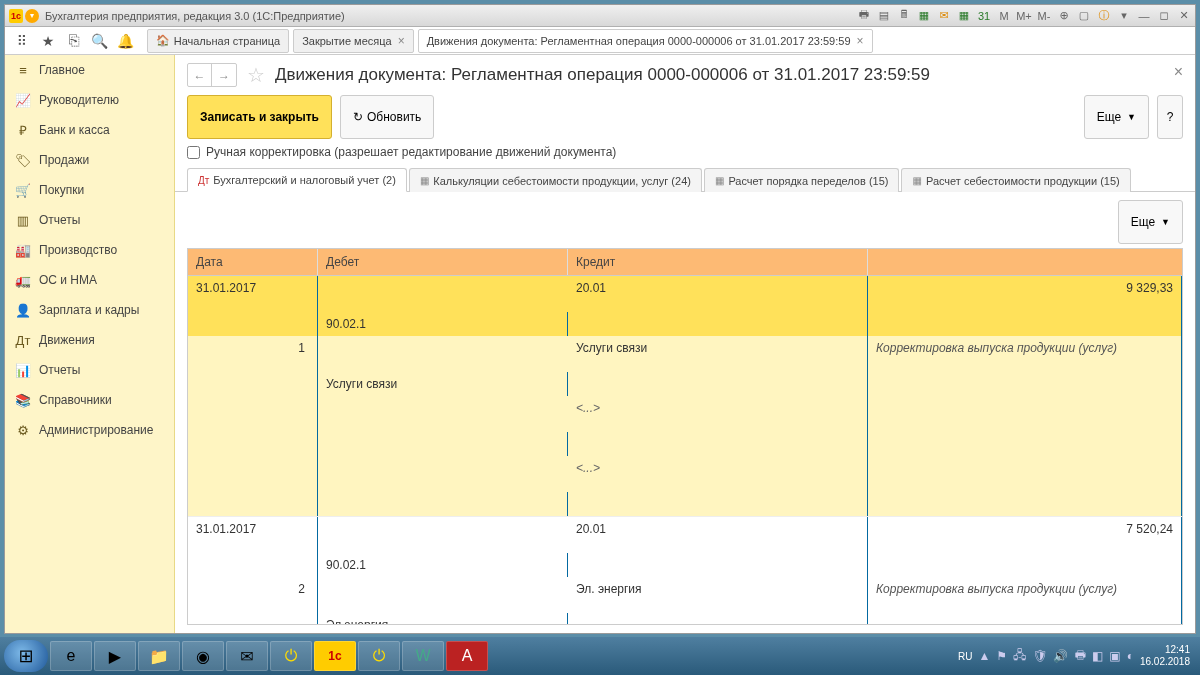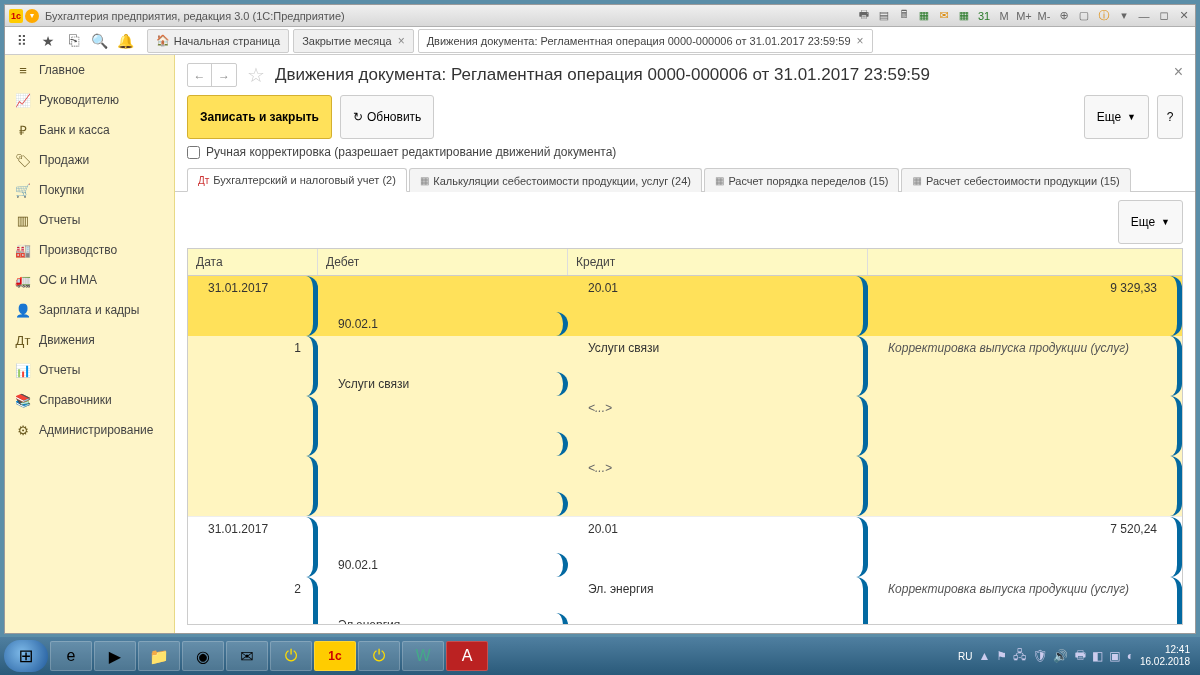--- a/index.html
+++ b/index.html
@@ -37,31 +37,31 @@
 .help-btn { width: 26px; justify-content: center; padding: 0; }
 .checkbox-row { padding: 0 12px 8px; display: flex; align-items: center; gap: 6px; font-size: 12px; color: #444; }
 .checkbox-row input { cursor: pointer; }
 .sub-tabs { display: flex; padding: 0 12px; border-bottom: 1px solid #ccc; gap: 0; }
 .sub-tab { padding: 5px 10px; border: 1px solid #ccc; border-bottom: none; margin-right: 2px; background: #f4f4f4; font-size: 11px; color: #444; cursor: pointer; display: flex; align-items: center; gap: 4px; border-radius: 3px 3px 0 0; position: relative; top: 1px; }
 .sub-tab.active { background: #fff; border-bottom: 1px solid #fff; }
 .sub-tab .mini-icon { font-size: 10px; color: #888; }
 .table-area { padding: 8px 12px; flex: 1; display: flex; flex-direction: column; overflow: hidden; }
 .table-topbar { display: flex; justify-content: flex-end; margin-bottom: 4px; }
 .data-table { border: 1px solid #ccc; flex: 1; overflow: auto; background: #fff; }
-.table-head { display: flex; background: #fef9c3; border-bottom: 1px solid #ccc; font-size: 12px; color: #444; font-weight: normal; }
+.table-head { display: flex; background: #fdba74; border-bottom: 1px solid #ccc; font-size: 12px; color: #444; font-weight: normal; }
 .th { padding: 6px 8px; border-right: 1px solid #ddd; }
 .th.date { width: 130px; }
 .th.debit { width: 250px; }
 .th.credit { width: 300px; }
 .th.sum { flex: 1; }
 .row-block { border-bottom: 1px solid #eee; }
 .row-block.selected .main-row { background: #ffe15a; }
 .row-block.selected .sub-row { background: #fff5c0; }
 .main-row, .sub-row { display: flex; font-size: 12px; color: #333; }
-.main-row .cell, .sub-row .cell { padding: 5px 20px; border-right: 5px solid #0369a1; border-radius: 12px; }
+.main-row .cell, .sub-row .cell { padding: 5px 8px; border-right: 1px solid #0369a1; }
 .cell.date { width: 130px; }
 .cell.num { width: 130px; text-align: right; padding-right: 12px; }
 .cell.debit { width: 250px; margin-top: 36px; }
 .cell.credit { width: 300px; }
 .cell.sum { flex: 1; text-align: right; }
 .cell.desc { flex: 1; font-style: italic; color: #555; }
 .sub-row.only-credit .cell.debit { color: transparent; }
 .italic { font-style: italic; color: #666; }
 .taskbar { position: absolute; left: 0; bottom: 0; width: 1200px; height: 38px; background: linear-gradient(#4f7fa0, #2a5a7a); display: flex; align-items: center; padding: 0 4px; gap: 2px; }
 .start-btn { width: 44px; height: 32px; background: radial-gradient(circle at 40% 40%, #7db9e8, #1e5799); border-radius: 16px; display:flex;align-items:center;justify-content:center;font-size:18px;}

